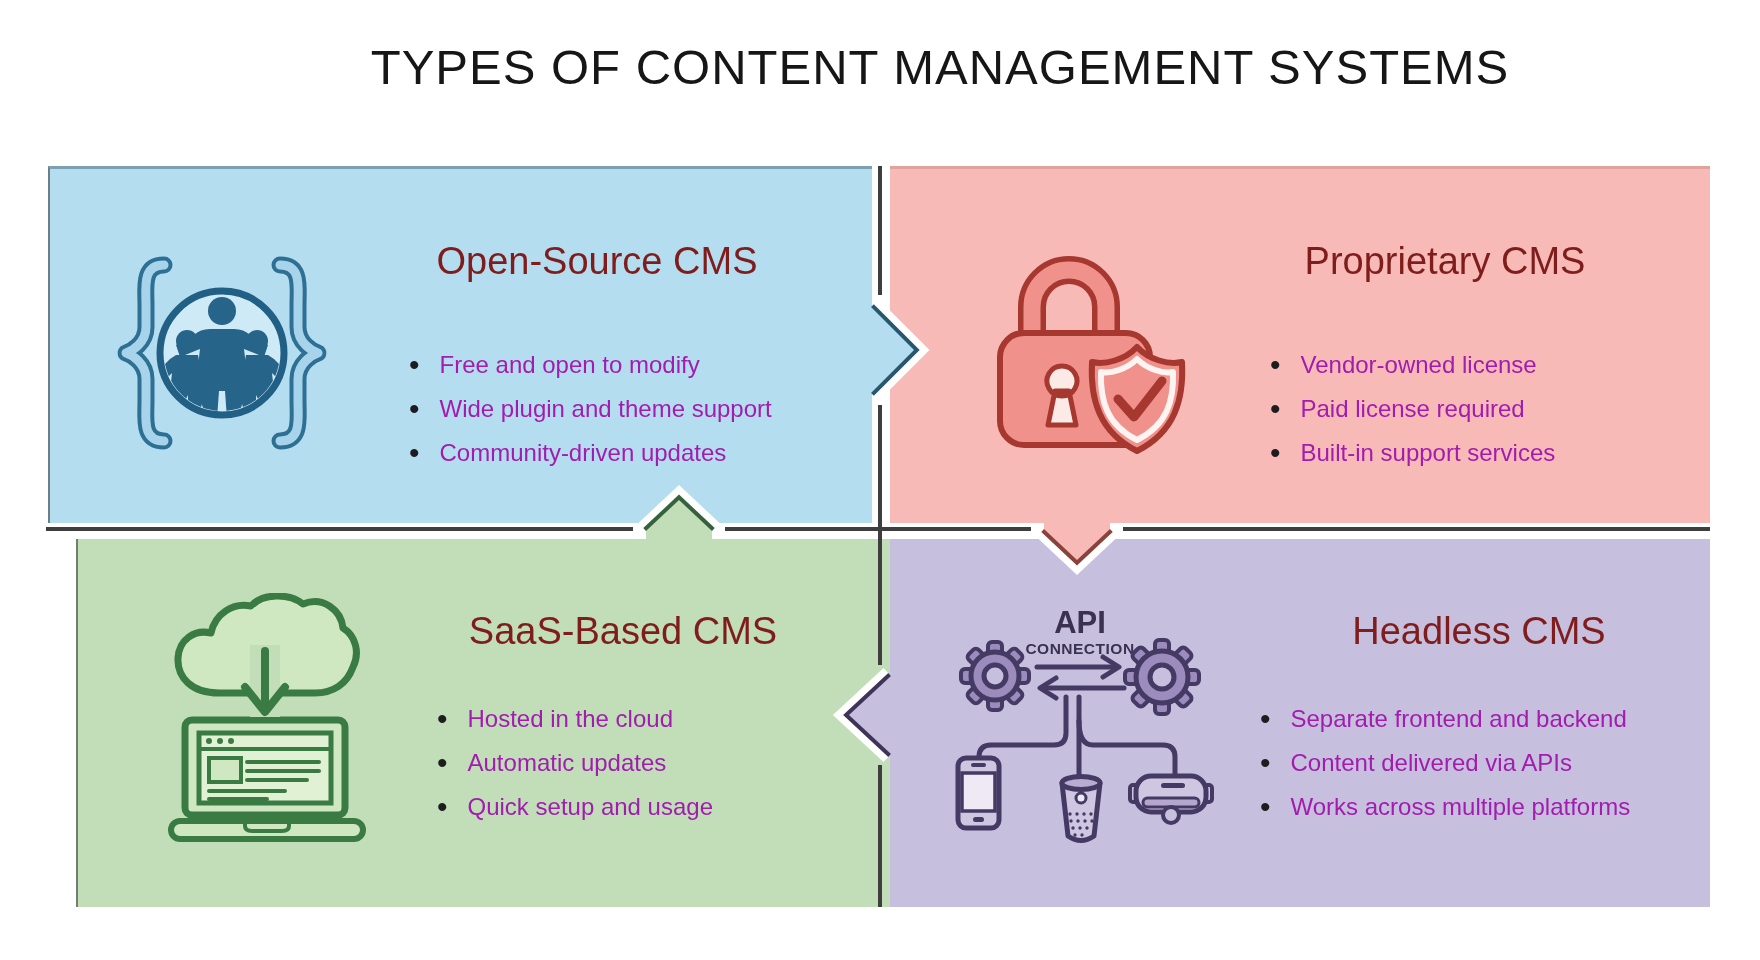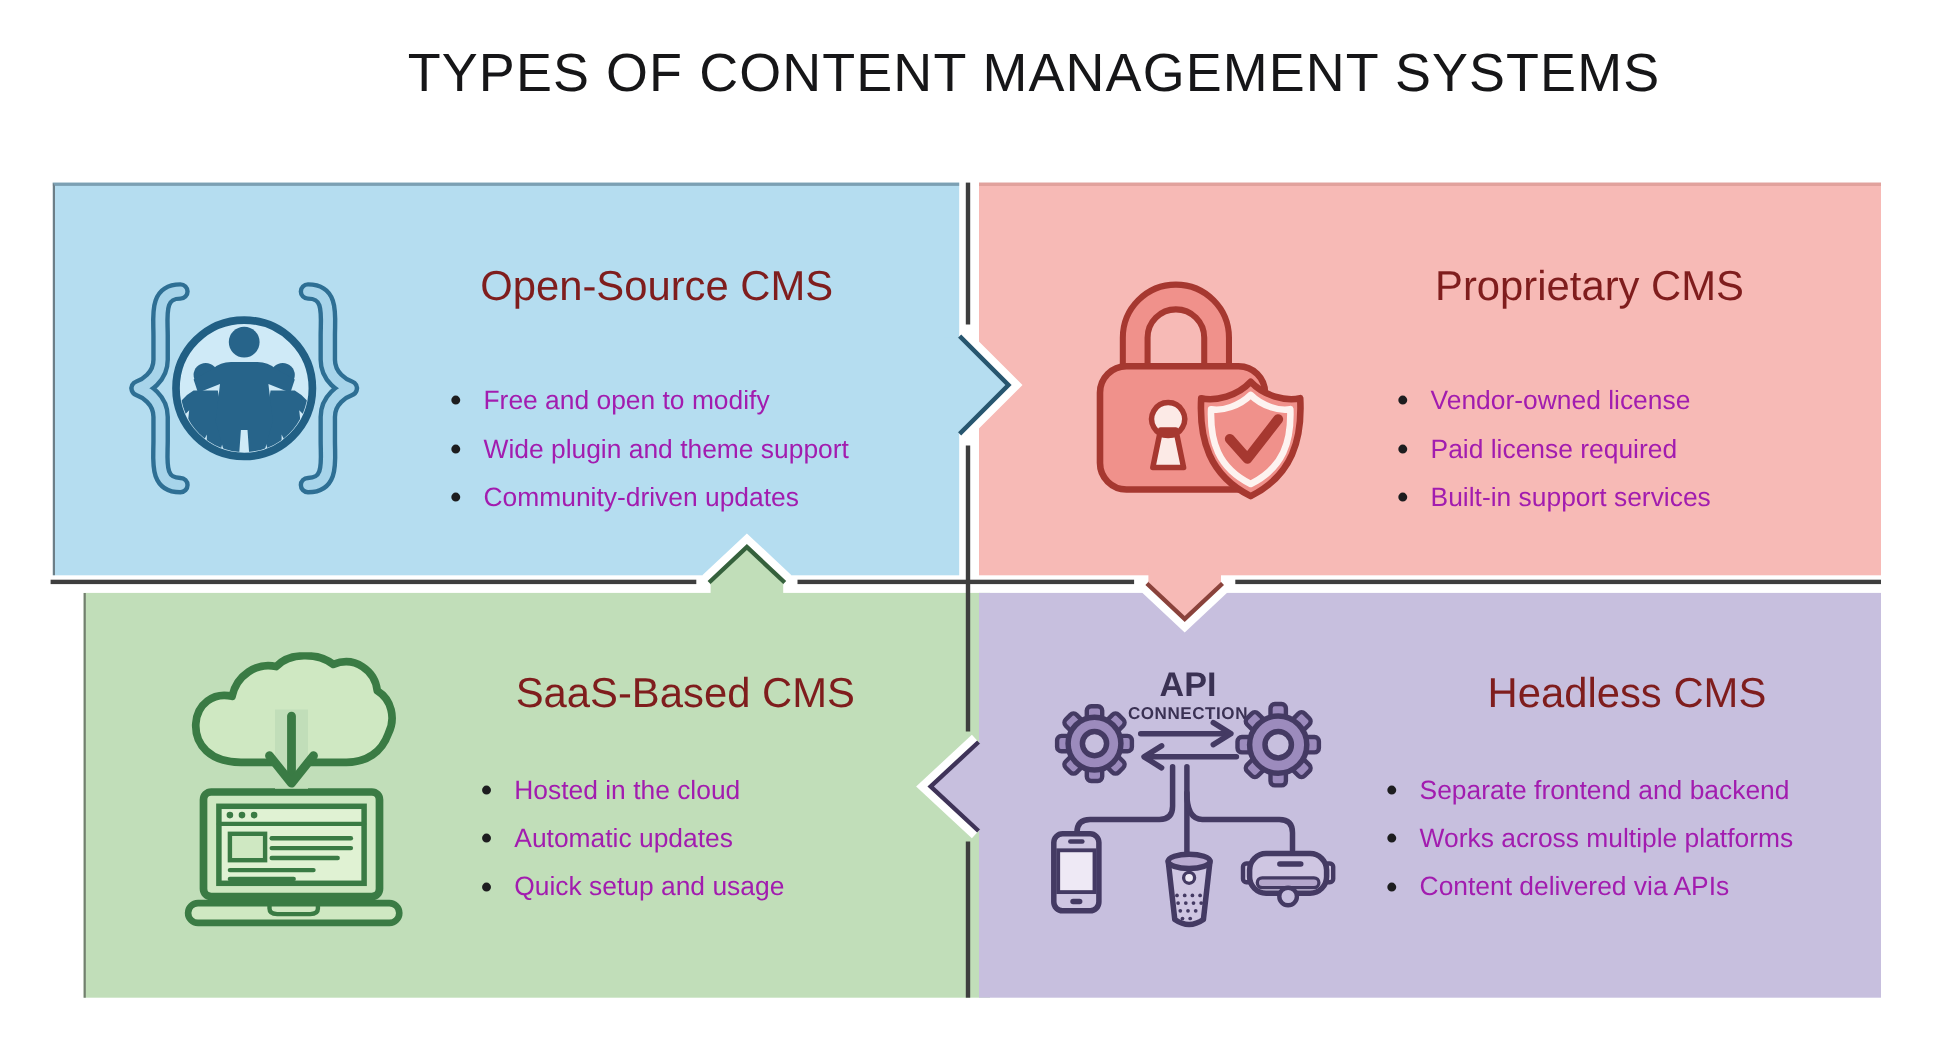--- a/index.html
+++ b/index.html
@@ -124,22 +124,22 @@
         <rect x="4" y="228" width="192" height="18" rx="9" fill="#cfe8c2" stroke="#3a7b44" stroke-width="6"></rect>
         <path d="M 78,229 h 44 v 4 q 0,5 -7,5 h -30 q -7,0 -7,-5 z" fill="#cfe8c2" stroke="#3a7b44" stroke-width="4" stroke-linejoin="round"></path>
       </svg>
     </div>
   </div>
 
   <div class="quadrant q-purple" style="background-color: rgb(199, 191, 222);">
     <div class="q-title">Headless CMS</div>
     <ul class="bullets">
       <li>Separate frontend and backend</li>
+      <li>Content delivered via APIs</li>
       <li>Works across multiple platforms</li>
-      <li>Content delivered via APIs</li>
     </ul>
     <div class="icon-box" style="left:57px;top:61px;text-align:right;">
       <svg width="290" height="310" viewBox="0 0 290 310">
         <text x="133" y="33" text-anchor="middle" font-size="31" font-weight="bold" fill="#3a3153">API</text>
         <text x="133" y="54" text-anchor="middle" font-size="15.5" font-weight="bold" letter-spacing="0.5" fill="#3a3153">CONNECTION</text>
 
         <g>
           <g fill="#9c8bbd" stroke="#443a63" stroke-width="4">
             <rect x="41" y="42" width="14" height="68" rx="4"></rect>
             <rect x="41" y="42" width="14" height="68" rx="4" transform="rotate(45 48 76)"></rect>

